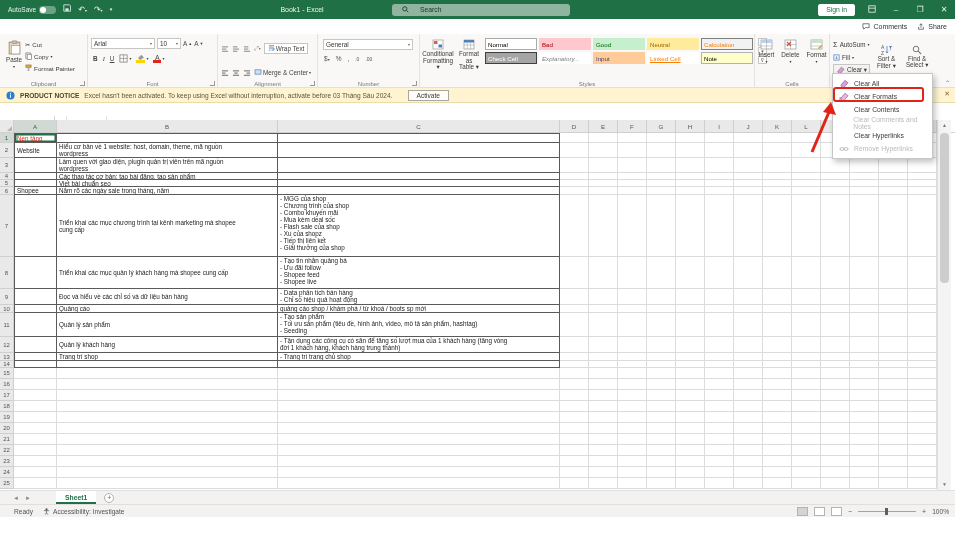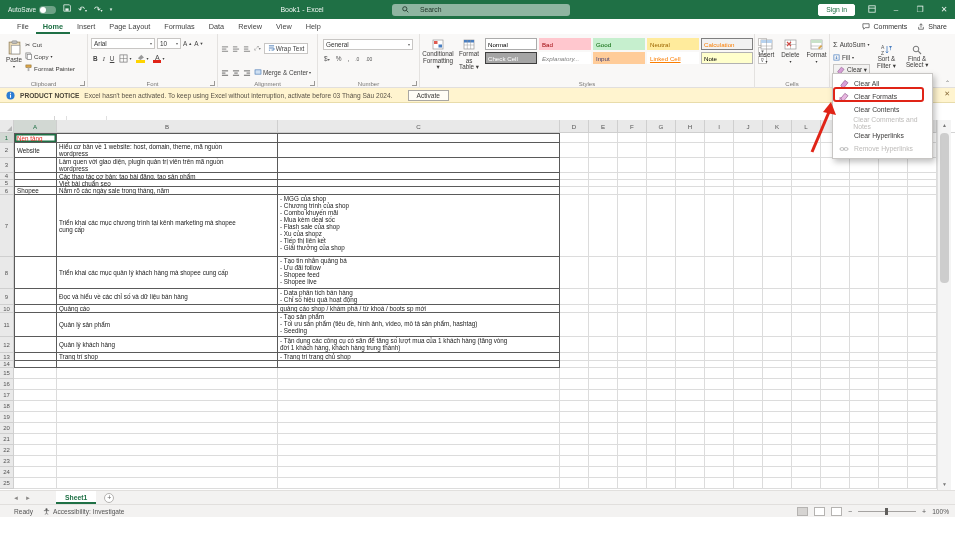--- a/index.html
+++ b/index.html
@@ -145,31 +145,20 @@
             <rect x="1" y="1" width="8" height="8" fill="none" stroke="#eaf3ee" stroke-width="1"></rect>
             <line x1="1" y1="4" x2="9" y2="4" stroke="#eaf3ee"></line>
           </svg></span>
       <span class="winbtn">–</span>
       <span class="winbtn">❐</span>
       <span class="winbtn">✕</span>
     </div>
   </div>
 
   <div class="menubar">
-    <div class="tabs">
-        <div class="tab">File</div>
-        <div class="tab active">Home</div>
-        <div class="tab">Insert</div>
-        <div class="tab">Page Layout</div>
-        <div class="tab">Formulas</div>
-        <div class="tab">Data</div>
-        <div class="tab">Review</div>
-        <div class="tab">View</div>
-        <div class="tab">Help</div>
-      </div>
     <div class="mb-right">
       <span class="chip">
         <svg width="8" height="7" viewBox="0 0 10 9">
             <path d="M1 1h8v5H4L2 8V6H1z" fill="none" stroke="#555" stroke-width="1"></path>
           </svg>
         <span>Comments</span>
       </span>
       <span class="chip">
         <svg width="8" height="7" viewBox="0 0 10 9">
             <path d="M5 6V1M3 3l2-2 2 2" fill="none" stroke="#555" stroke-width="1"></path>

